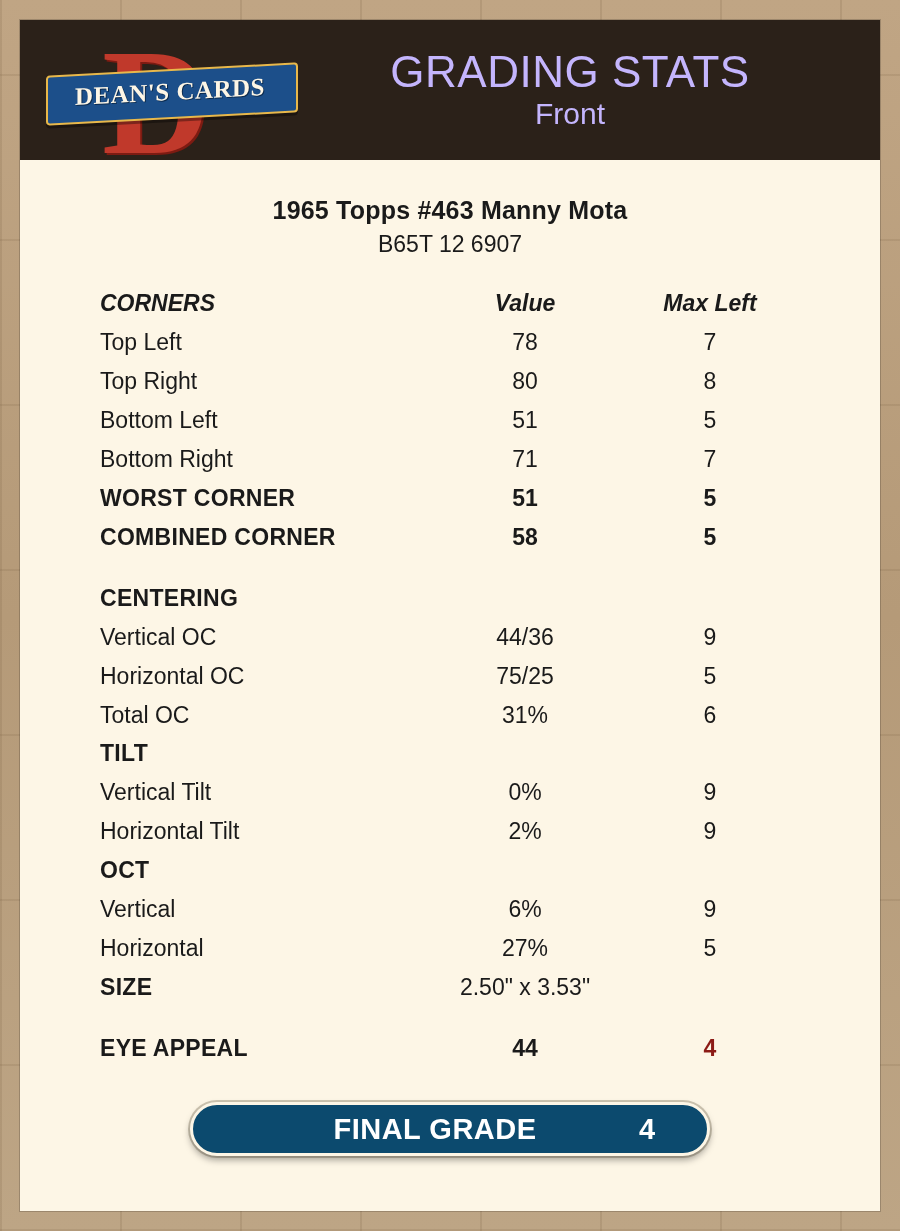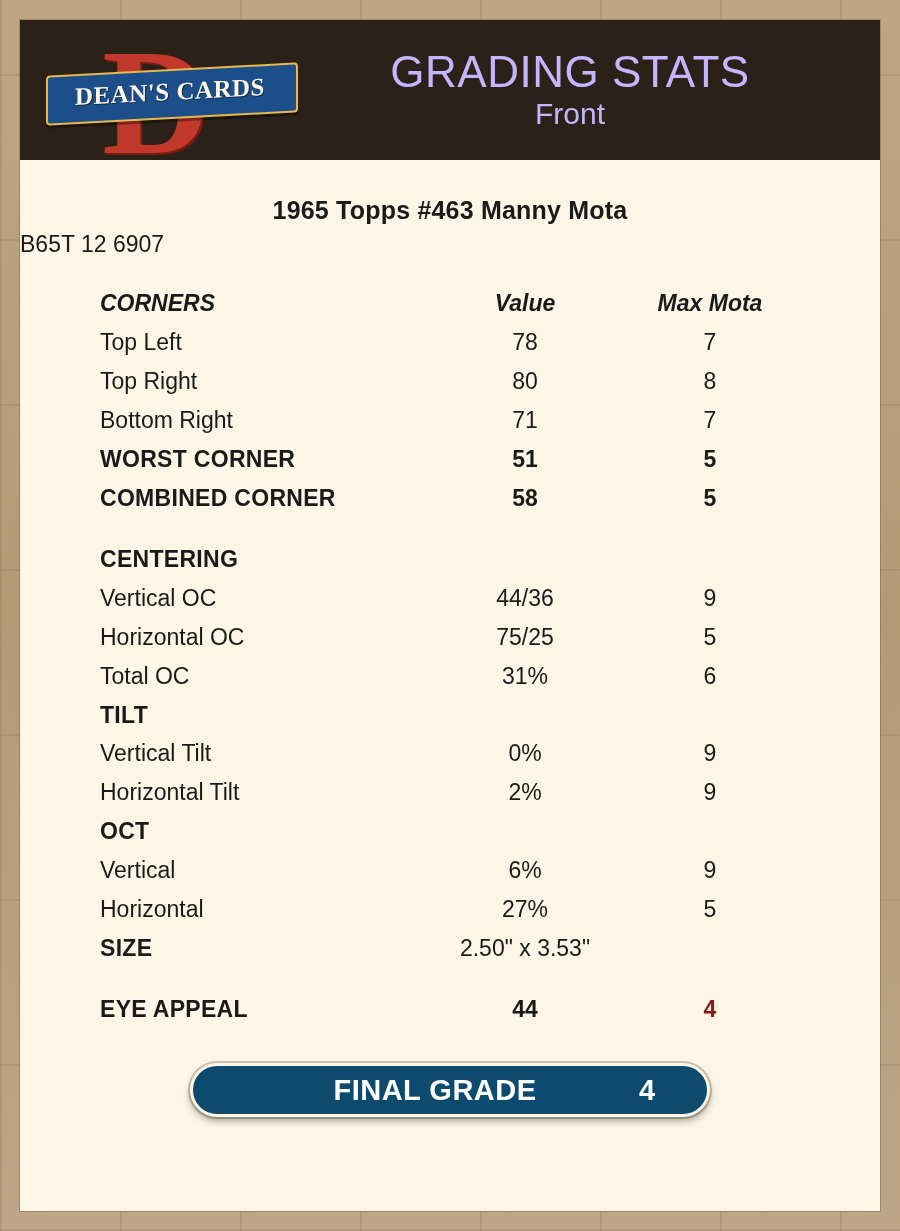--- a/index.html
+++ b/index.html
@@ -109,20 +109,21 @@
     padding: 36px 0 4px 0;
   }
   .card-title {
     text-align: center;
     font-size: 25px;
     font-weight: bold;
     color: #1a1a1a;
     letter-spacing: 0.2px;
   }
   .card-serial {
+    text-align: center;
     font-size: 23px;
     color: #1a1a1a;
     margin-top: 6px;
   }
   table.stats {
     margin: 26px auto 0 auto;
     width: 700px;
     border-collapse: collapse;
     color: #1a1a1a;
   }
@@ -209,32 +210,37 @@
   <div class="body-area">
 
     <div class="card-title">1965 Topps #463 Manny Mota</div>
     <div class="card-serial">B65T 12 6907</div>
 
     <table class="stats">
       <tbody>
         <tr class="head">
           <td class="c-label">CORNERS</td>
           <td class="c-value">Value</td>
-          <td class="c-grade">Max Mota</td>
+          <td class="c-grade">Max Left</td>
         </tr>
 
         <tr>
           <td class="c-label indent">Top Left</td>
           <td class="c-value">78</td>
           <td class="c-grade">7</td>
         </tr>
         <tr>
           <td class="c-label indent">Top Right</td>
           <td class="c-value">80</td>
           <td class="c-grade">8</td>
+        </tr>
+        <tr>
+          <td class="c-label indent">Bottom Left</td>
+          <td class="c-value">51</td>
+          <td class="c-grade">5</td>
         </tr>
         <tr>
           <td class="c-label indent">Bottom Right</td>
           <td class="c-value">71</td>
           <td class="c-grade">7</td>
         </tr>
         <tr class="section">
           <td class="c-label">WORST CORNER</td>
           <td class="c-value">51</td>
           <td class="c-grade">5</td>

